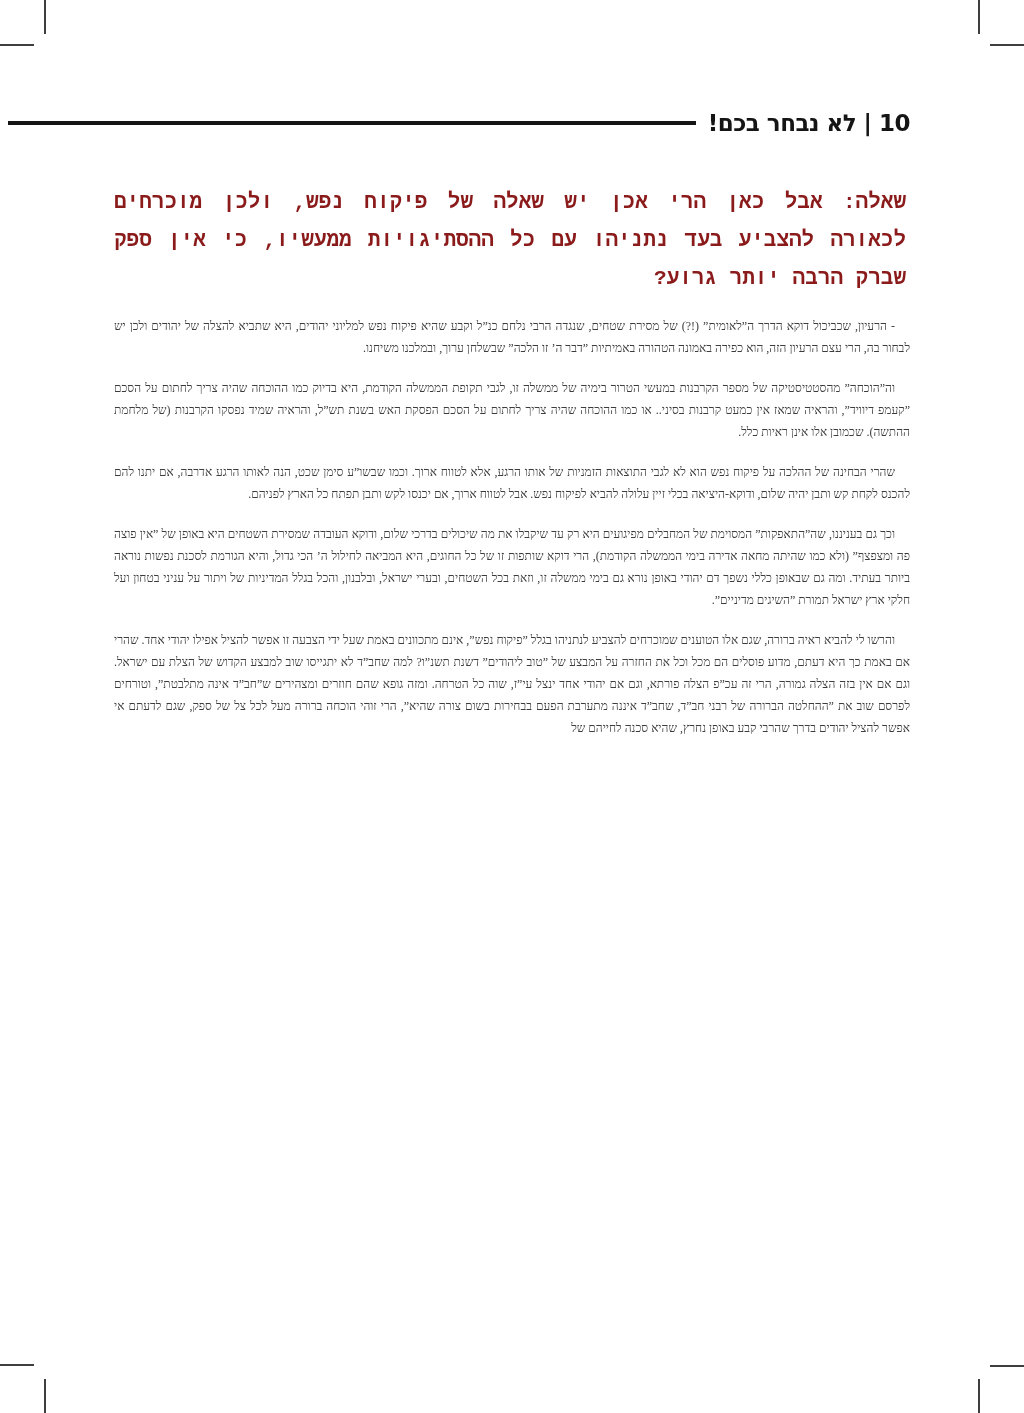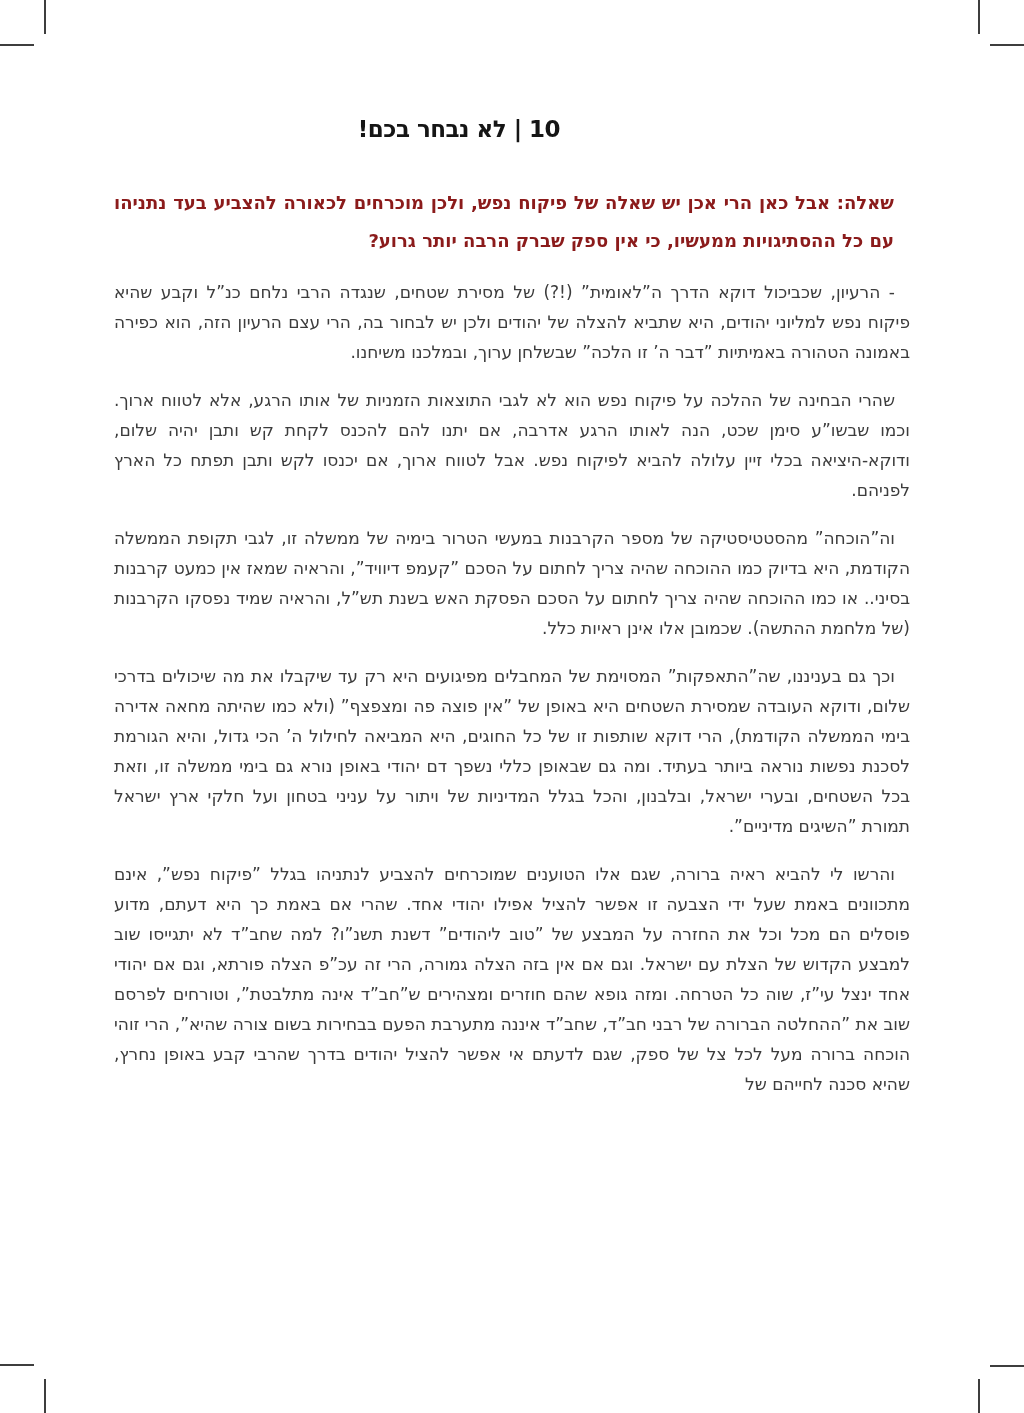--- a/index.html
+++ b/index.html
@@ -23,21 +23,20 @@
   .cm-br-v { left: 978px; top: 1379px;  width: 2px;  height: 34px; }
 
   
   .header-row {
     position: absolute;
     top: 104px; left: 8px; right: 114px;
     height: 38px;
     display: flex;
     align-items: center;
     gap: 12px;
-    flex-direction: column;
   }
   .header-rule {
     flex: 1 1 auto;
     height: 4px;
     background: var(--header-black, #151515);
   }
   .header-title {
     direction: rtl;
     white-space: nowrap;
     font-weight: bold;
@@ -47,34 +46,36 @@
   }
 
   
   .content {
     position: absolute;
     top: 184px; left: 114px;
     width: 796px;
     direction: rtl;
   }
   .question {
-    margin: 0 16px 17px 0;
+    margin: 0 4px 17px 0;
     color: var(--question-red, #8B1B1B);
     font-weight: bold;
-    font-size: 18px;
+    font-size: 21px;
     line-height: 38px;
     text-align: justify;
+    font-family: Liberation Mono, monospace;
   }
   .body-par {
     margin: 0 0 18px 0;
     color: var(--body-text, #3C3C3C);
-    font-size: 17px;
-    line-height: 30px;
+    font-size: 12px;
+    line-height: 22px;
     text-align: justify;
     text-indent: 15px;
+    font-family: Liberation Serif, serif;
   }
 </style>
 </head>
 <body>
 
 <div class="page">
 
   <div class="cm cm-tl-v"></div>
   <div class="cm cm-tl-h"></div>
   <div class="cm cm-tr-v"></div>
@@ -86,19 +87,19 @@
 
   <div class="header-row">
     <div class="header-rule"></div>
     <div class="header-title">10 | לא נבחר בכם!</div>
   </div>
 
   <div class="content">
     <h1 class="question">שאלה: אבל כאן הרי אכן יש שאלה של פיקוח נפש, ולכן מוכרחים לכאורה להצביע בעד נתניהו עם כל ההסתיגויות ממעשיו, כי אין ספק שברק הרבה יותר גרוע?</h1>
 
     <p class="body-par">- הרעיון, שכביכול דוקא הדרך ה”לאומית” (!?) של מסירת שטחים, שנגדה הרבי נלחם כנ”ל וקבע שהיא פיקוח נפש למליוני יהודים, היא שתביא להצלה של יהודים ולכן יש לבחור בה, הרי עצם הרעיון הזה, הוא כפירה באמונה הטהורה באמיתיות ”דבר ה’ זו הלכה” שבשלחן ערוך, ובמלכנו משיחנו.</p>
+    <p class="body-par">וה”הוכחה” מהסטטיסטיקה של מספר הקרבנות במעשי הטרור בימיה של ממשלה זו, לגבי תקופת הממשלה הקודמת, היא בדיוק כמו ההוכחה שהיה צריך לחתום על הסכם ”קעמפ דיוויד”, והראיה שמאז אין כמעט קרבנות בסיני.. או כמו ההוכחה שהיה צריך לחתום על הסכם הפסקת האש בשנת תש”ל, והראיה שמיד נפסקו הקרבנות (של מלחמת ההתשה). שכמובן אלו אינן ראיות כלל.</p>
     <p class="body-par">שהרי הבחינה של ההלכה על פיקוח נפש הוא לא לגבי התוצאות הזמניות של אותו הרגע, אלא לטווח ארוך. וכמו שבשו”ע סימן שכט, הנה לאותו הרגע אדרבה, אם יתנו להם להכנס לקחת קש ותבן יהיה שלום, ודוקא-היציאה בכלי זיין עלולה להביא לפיקוח נפש. אבל לטווח ארוך, אם יכנסו לקש ותבן תפתח כל הארץ לפניהם.</p>
-    <p class="body-par">וה”הוכחה” מהסטטיסטיקה של מספר הקרבנות במעשי הטרור בימיה של ממשלה זו, לגבי תקופת הממשלה הקודמת, היא בדיוק כמו ההוכחה שהיה צריך לחתום על הסכם ”קעמפ דיוויד”, והראיה שמאז אין כמעט קרבנות בסיני.. או כמו ההוכחה שהיה צריך לחתום על הסכם הפסקת האש בשנת תש”ל, והראיה שמיד נפסקו הקרבנות (של מלחמת ההתשה). שכמובן אלו אינן ראיות כלל.</p>
     <p class="body-par">וכך גם בעניננו, שה”התאפקות” המסוימת של המחבלים מפיגועים היא רק עד שיקבלו את מה שיכולים בדרכי שלום, ודוקא העובדה שמסירת השטחים היא באופן של ”אין פוצה פה ומצפצף” (ולא כמו שהיתה מחאה אדירה בימי הממשלה הקודמת), הרי דוקא שותפות זו של כל החוגים, היא המביאה לחילול ה’ הכי גדול, והיא הגורמת לסכנת נפשות נוראה ביותר בעתיד. ומה גם שבאופן כללי נשפך דם יהודי באופן נורא גם בימי ממשלה זו, וזאת בכל השטחים, ובערי ישראל, ובלבנון, והכל בגלל המדיניות של ויתור על עניני בטחון ועל חלקי ארץ ישראל תמורת ”השיגים מדיניים”.</p>
     <p class="body-par">והרשו לי להביא ראיה ברורה, שגם אלו הטוענים שמוכרחים להצביע לנתניהו בגלל ”פיקוח נפש”, אינם מתכוונים באמת שעל ידי הצבעה זו אפשר להציל אפילו יהודי אחד. שהרי אם באמת כך היא דעתם, מדוע פוסלים הם מכל וכל את החזרה על המבצע של ”טוב ליהודים” דשנת תשנ”ו? למה שחב”ד לא יתגייסו שוב למבצע הקדוש של הצלת עם ישראל. וגם אם אין בזה הצלה גמורה, הרי זה עכ”פ הצלה פורתא, וגם אם יהודי אחד ינצל עי”ז, שוה כל הטרחה. ומזה גופא שהם חוזרים ומצהירים ש”חב”ד אינה מתלבטת”, וטורחים לפרסם שוב את ”ההחלטה הברורה של רבני חב”ד, שחב”ד איננה מתערבת הפעם בבחירות בשום צורה שהיא”, הרי זוהי הוכחה ברורה מעל לכל צל של ספק, שגם לדעתם אי אפשר להציל יהודים בדרך שהרבי קבע באופן נחרץ, שהיא סכנה לחייהם של</p>
   </div>
 
 </div>
 
 </body></html>

